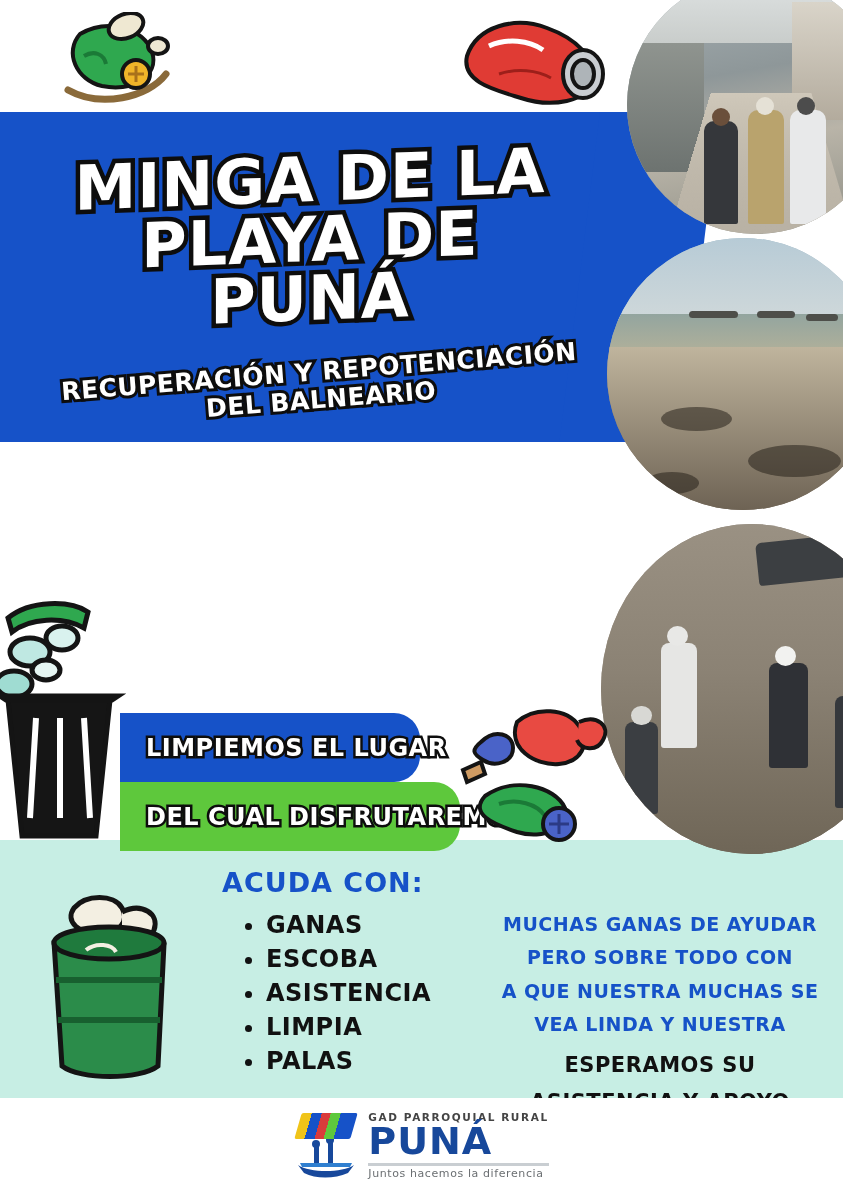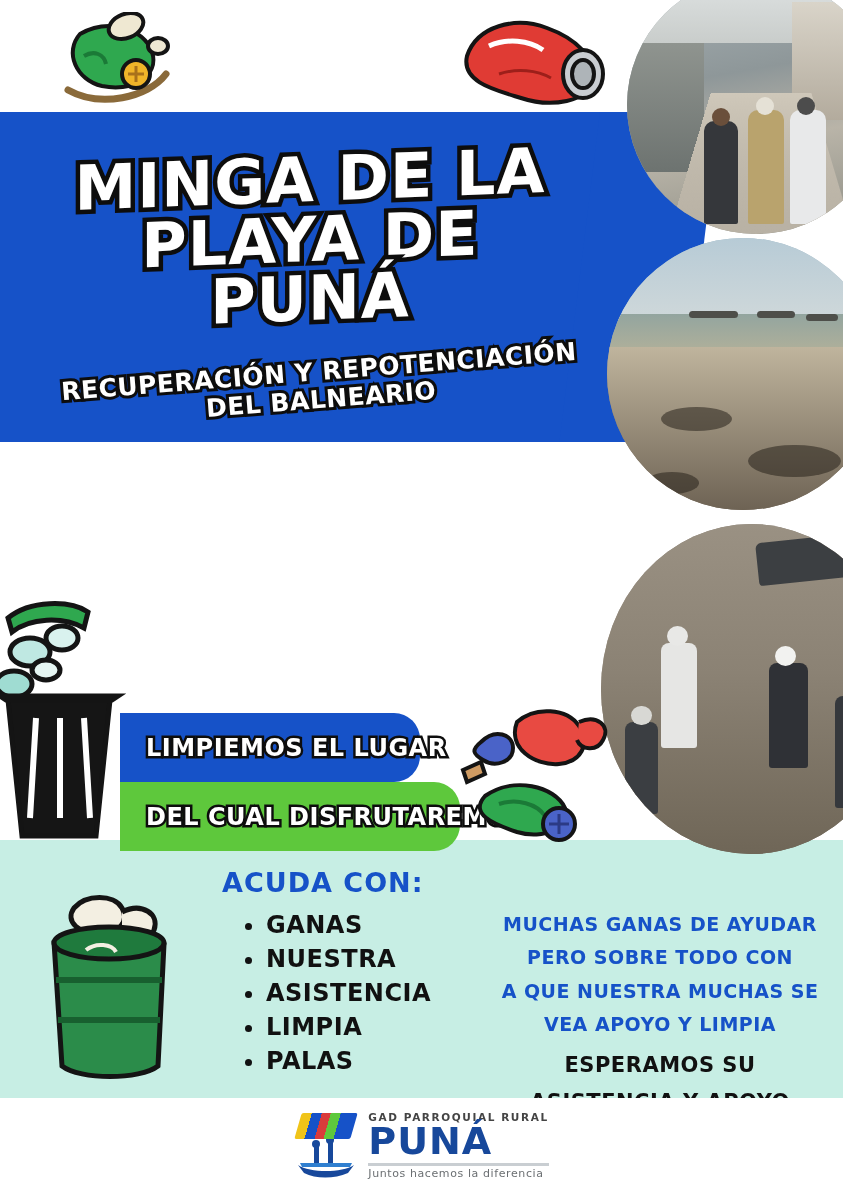--- a/index.html
+++ b/index.html
@@ -476,31 +476,31 @@
   <div class="pill pill-blue">
     <span class="pill-text">LIMPIEMOS EL LUGAR</span>
   </div>
   <div class="pill pill-green">
     <span class="pill-text">DEL CUAL DISFRUTAREMOS</span>
   </div>
 
   <div class="acuda-head">ACUDA CON:</div>
   <ul class="acuda-list">
     <li>GANAS</li>
-    <li>NUESTRA</li>
+    <li>ESCOBA</li>
     <li>ASISTENCIA</li>
     <li>LIMPIA</li>
     <li>PALAS</li>
   </ul>
 
   <div class="right-text">
     <div class="l">MUCHAS GANAS DE AYUDAR</div>
     <div class="l">PERO SOBRE TODO CON</div>
     <div class="l">A QUE NUESTRA MUCHAS SE</div>
-    <div class="l">VEA APOYO Y LIMPIA</div>
+    <div class="l">VEA LINDA Y NUESTRA</div>
     <div class="l dark">ESPERAMOS SU ASISTENCIA Y APOYO</div>
   </div>
 
   <div class="footer">
     <div class="logo-row">
       <div style="display:flex;flex-direction:column;align-items:center;">
         <div class="logo-flag"></div>
         <div class="logo-boat">
           <svg width="64" height="40" viewBox="0 0 64 40">
             <path d="M4 26 C16 34 48 34 60 26 L54 34 C40 40 22 40 10 34 Z" fill="#17489b"></path>

